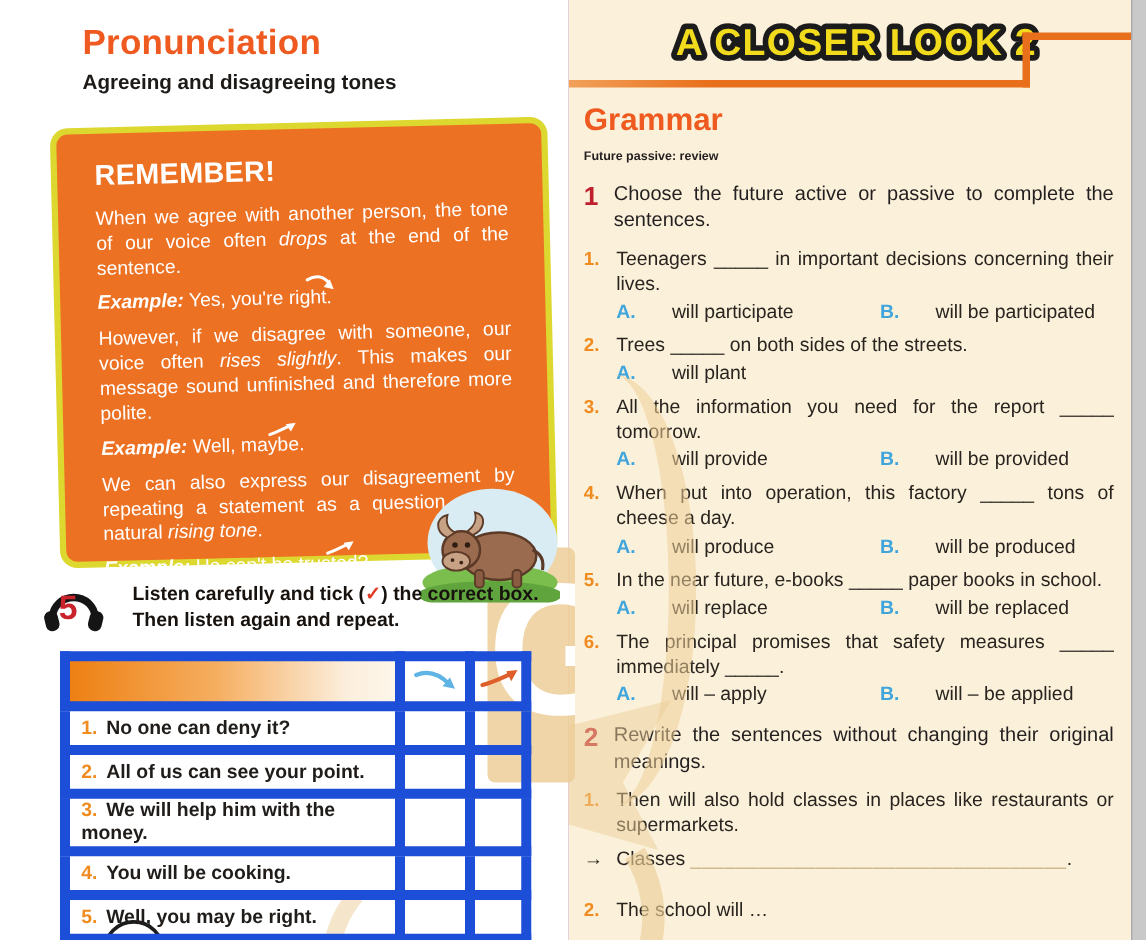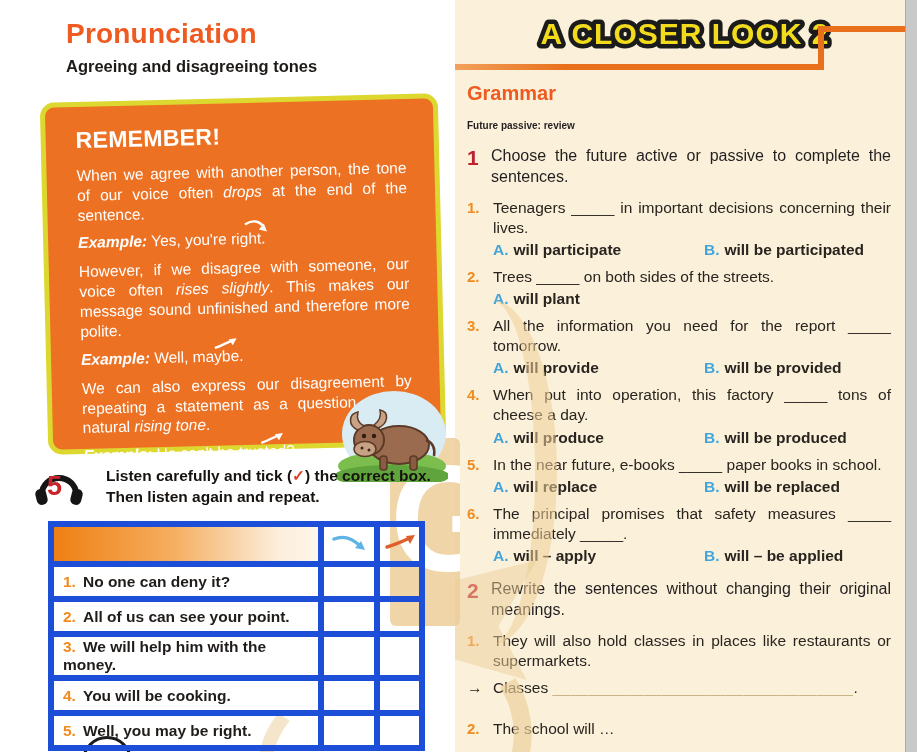--- a/index.html
+++ b/index.html
@@ -23,21 +23,21 @@
 
   .buffalo{position:absolute;left:336px;top:390px;width:112px;height:92px;z-index:3;}
 
   .ex5{position:absolute;left:32px;top:462px;width:414px;display:flex;z-index:4;}
   .ex5-icon{position:relative;width:54px;height:48px;flex:0 0 54px;}
   .ex5-num{position:absolute;left:15px;top:9px;font-size:27px;font-weight:800;color:#C9242B;}
   .ex5-text{margin-left:20px;width:356px;font-size:15.5px;font-weight:700;color:#17120e;line-height:1.38;padding-top:3px;}
   .tick{color:#E23B26;font-weight:800;}
 
   table.tones{position:absolute;left:48px;top:521px;width:377px;border-collapse:collapse;z-index:2;}
-  table.tones td{border:6px solid #1d4ed8;box-sizing:border-box;}
+  table.tones td{border:8px solid #1d4ed8;box-sizing:border-box;}
   td.th-main{width:275px;height:40px;background:linear-gradient(to right,#EE8013 0%,#F5AE60 45%,#FCEEDC 85%,#FDF6EA 100%);}
   td.th-arrow{width:57px;height:40px;text-align:center;}
   td.th-arrow2{width:45px;height:40px;text-align:center;}
   td.row-main{height:35px;padding-left:9px;font-size:15.5px;font-weight:600;color:#201c1a;background:transparent;}
   td.row-cell{background:transparent;}
   .row-num{color:#F08B1F;font-weight:800;margin-right:7px;}
 
   .partial-circle{position:absolute;left:82px;top:736px;width:44px;height:44px;border:3px solid #1c1c1c;border-radius:50%;background:#ffffff;z-index:1;}
 
   
@@ -52,36 +52,36 @@
   .gray-edge{position:absolute;left:905px;top:0;width:12px;height:752px;background:#c9c9c9;border-left:1px solid #a9a9a9;}
 
   .wm-d{left:-8px;top:300px;width:88px;height:345px;border-right:22px solid rgba(236,206,152,.55);border-radius:0 60% 60% 0 / 0 50% 50% 0;}
   .wm-tri{left:-4px;top:560px;width:86px;height:120px;background:rgba(236,206,152,.5);clip-path:polygon(0 18%,100% 0,55% 55%,88% 100%,0 82%);}
 
   .badge-svg{position:absolute;left:70px;top:8px;}
   .step-h1{position:absolute;left:0;top:64px;width:369px;height:6px;background:linear-gradient(to right,#F2A15B,#E8701C 30%,#E8701C);}
   .step-v{position:absolute;left:363px;top:26px;width:6px;height:44px;background:#E8701C;}
   .step-h2{position:absolute;left:363px;top:26px;width:87px;height:6px;background:#E8701C;}
 
-  .grammar-title{position:absolute;left:12px;top:82px;font-size:20px;font-weight:800;color:#EE5A1F;}
+  .grammar-title{position:absolute;left:12px;top:82px;font-size:25px;font-weight:800;color:#EE5A1F;}
   .grammar-sub{position:absolute;left:12px;top:120px;font-size:10px;font-weight:800;color:#231F20;}
 
   .gcontent{position:absolute;left:12px;top:146px;width:424px;}
   .ex-head{display:flex;margin-bottom:10px;}
   .ex-head .exnum{flex:0 0 24px;font-size:21px;font-weight:800;color:#BE202E;line-height:1.1;}
   .ex-head .extext{font-size:16px;font-weight:400;color:#231F20;line-height:1.3;text-align:justify;}
   .q{display:flex;margin-bottom:8px;}
   .q .qnum{flex:0 0 26px;font-size:15px;font-weight:800;color:#F08B1F;line-height:1.34;}
   .q .qbody{flex:1;}
   .q .qtext{font-size:15.5px;font-weight:500;color:#29241f;line-height:1.3;text-align:justify;}
   .optrow{display:flex;margin-top:3px;font-size:15.5px;}
   .optA{width:53%;}
   .optB{flex:1;}
   .optletter{color:#3FA5DC;font-weight:700;margin-right:5px;}
-  .opttext{color:#29241f;font-weight:700;}
+  .opttext{color:#29241f;font-weight:400;margin-left:24px;}
   .ex2-head{margin-top:14px;}
   .rewrite-line{display:flex;margin-top:4px;font-size:15.5px;color:#29241f;}
   .rewrite-line .rarrow{flex:0 0 26px;font-weight:700;}
   .rw-blank{color:#C8AF84;letter-spacing:.5px;}
   .partial{margin-top:22px;}
 </style>
 </head>
 <body>
 
 <div class="page">
@@ -289,21 +289,21 @@
       </div>
 
       <div class="ex-head ex2-head">
         <span class="exnum">2</span>
         <span class="extext">Rewrite the sentences without changing their original meanings.</span>
       </div>
 
       <div class="q">
         <span class="qnum">1.</span>
         <span class="qbody">
-          <div class="qtext">They will also hold classes in places like restaurants or supermarkets.</div>
+          <div class="qtext">Then will also hold classes in places like restaurants or supermarkets.</div>
         </span>
       </div>
 
       <div class="rewrite-line">
         <span class="rarrow">→</span>
         <span><span>Classes </span><span class="rw-blank">_________________________________</span><span>.</span></span>
       </div>
 
       <div class="q partial">
         <span class="qnum">2.</span>

